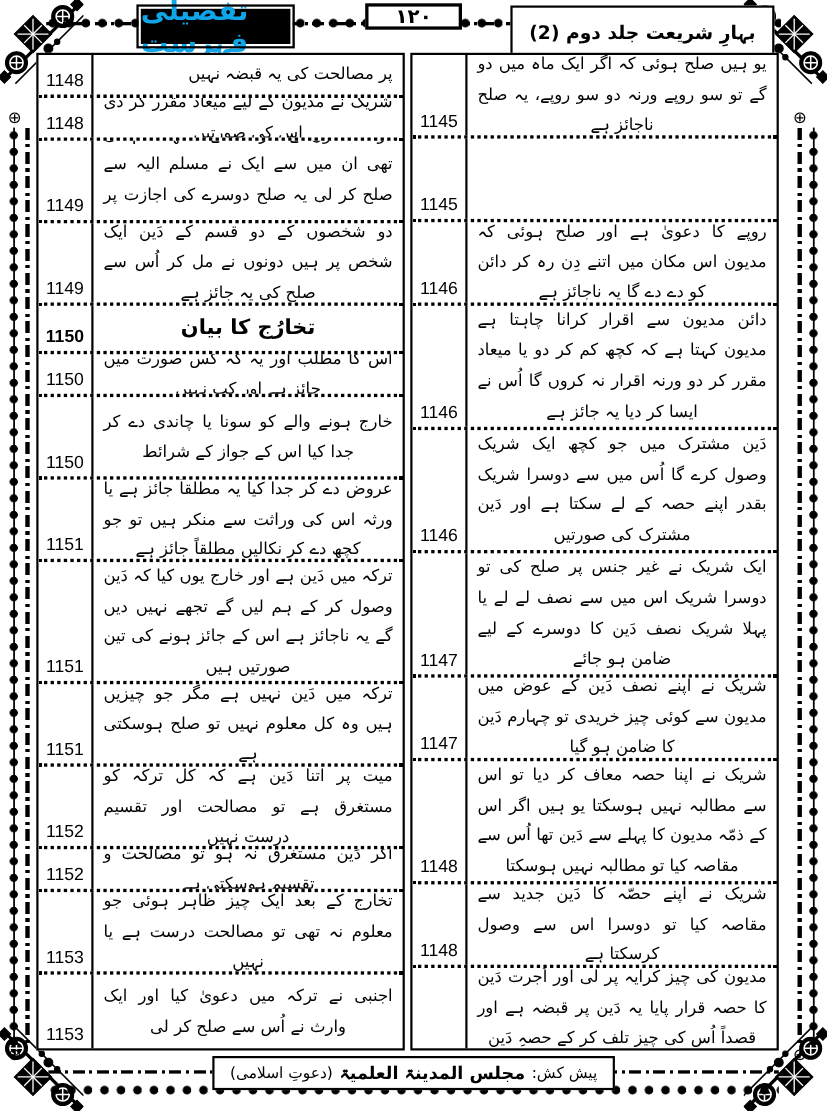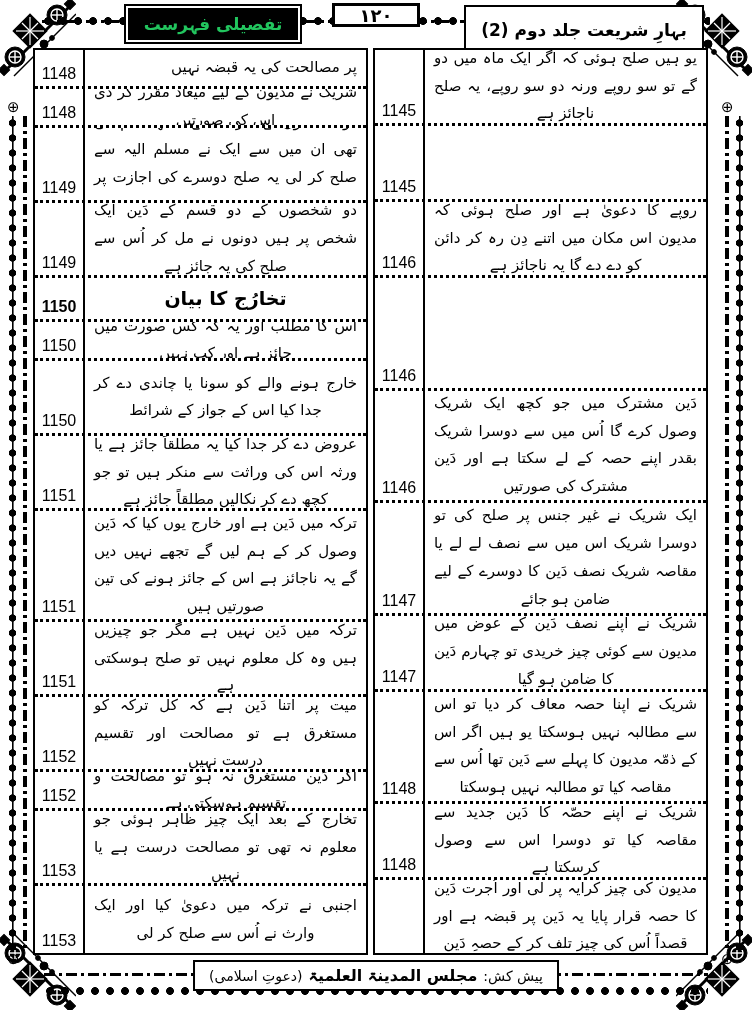--- a/index.html
+++ b/index.html
@@ -24,22 +24,22 @@
   .rail .medal{position:absolute;top:-16px;left:0;font-size:15px;line-height:14px;}
   .rail .medal.bot{top:auto;bottom:-16px;}
   
   .top-bar{position:absolute;top:0;left:0;right:0;height:48px;}
   .hline{position:absolute;top:20px;left:42px;right:42px;height:3px;
     background:repeating-linear-gradient(90deg,#000 0 11px,transparent 11px 15px,#000 15px 18px,transparent 18px 22px);}
   .hbeads{position:absolute;top:15px;left:42px;right:42px;height:12px;
     background:radial-gradient(circle at 6px 6px,#000 3.6px,transparent 4.2px) 0 0/15px 12px repeat-x;}
   .hbox{position:absolute;display:flex;align-items:center;justify-content:center;background:#fff;
     border:2.5px solid #000;box-sizing:border-box;}
-  .index-box{left:126px;top:6px;width:174px;height:36px;background:#000;color:#22c55e;
-    border:2px solid #fff;outline:2.5px solid #000;font-weight:700;font-size:17px;}
+  .index-box{left:126px;top:6px;width:140px;height:36px;background:#000;color:#0ea5e9;
+    border:2px solid #fff;outline:2.5px solid #000;font-weight:700;font-size:25px;}
   .pagenum-box{left:332px;top:3px;width:88px;height:24px;border-width:3px;font-weight:700;font-size:18px;}
   .book-box{left:464px;top:5px;width:240px;height:49px;font-weight:700;font-size:17px;}
   
   .tables{position:absolute;top:48px;left:33px;right:44px;bottom:55px;display:flex;gap:5px;}
   .toc-table{flex:1;border:2.5px solid #000;box-sizing:border-box;display:flex;flex-direction:column;background:#fff;}
   .toc-row{display:flex;flex-grow:1;flex-basis:0;border-bottom:3px dotted #000;min-height:0;}
   .toc-row:last-child{border-bottom:none;}
   .num-cell{width:44px;flex:none;border-right:2.5px solid #000;display:flex;align-items:flex-end;
     justify-content:center;padding:0 2px 3px;font-family:"Liberation Sans",sans-serif;font-size:16px;}
   .txt-cell{flex:1;display:flex;align-items:center;direction:rtl;text-align:justify;text-align-last:center;
@@ -269,28 +269,29 @@
         </div>
         <div class="toc-row" style="flex-grow: 2;">
           <div class="num-cell">1145</div>
         </div>
         <div class="toc-row" style="flex-grow: 2;">
           <div class="num-cell">1146</div>
           <div class="txt-cell">روپے کا دعویٰ ہے اور صلح ہوئی کہ مدیون اس مکان میں اتنے دِن رہ کر دائن کو دے دے گا یہ ناجائز ہے</div>
         </div>
         <div class="toc-row" style="flex-grow: 3;">
           <div class="num-cell">1146</div>
+          <div class="txt-cell">دائن مدیون سے اقرار کرانا چاہتا ہے مدیون کہتا ہے کہ کچھ کم کر دو یا میعاد مقرر کر دو ورنہ اقرار نہ کروں گا اُس نے ایسا کر دیا یہ جائز ہے</div>
         </div>
         <div class="toc-row" style="flex-grow: 3;">
           <div class="num-cell">1146</div>
           <div class="txt-cell">دَین مشترک میں جو کچھ ایک شریک وصول کرے گا اُس میں سے دوسرا شریک بقدر اپنے حصہ کے لے سکتا ہے اور دَین مشترک کی صورتیں</div>
         </div>
         <div class="toc-row" style="flex-grow: 3;">
           <div class="num-cell">1147</div>
-          <div class="txt-cell">ایک شریک نے غیر جنس پر صلح کی تو دوسرا شریک اس میں سے نصف لے لے یا مقاصہ شریک نصف دَین کا دوسرے کے لیے ضامن ہو جائے</div>
+          <div class="txt-cell">ایک شریک نے غیر جنس پر صلح کی تو دوسرا شریک اس میں سے نصف لے لے یا پہلا شریک نصف دَین کا دوسرے کے لیے ضامن ہو جائے</div>
         </div>
         <div class="toc-row" style="flex-grow: 2;">
           <div class="num-cell">1147</div>
           <div class="txt-cell">شریک نے اپنے نصف دَین کے عوض میں مدیون سے کوئی چیز خریدی تو چہارم دَین کا ضامن ہو گیا</div>
         </div>
         <div class="toc-row" style="flex-grow: 3;">
           <div class="num-cell">1148</div>
           <div class="txt-cell">شریک نے اپنا حصہ معاف کر دیا تو اس سے مطالبہ نہیں ہوسکتا یو ہیں اگر اس کے ذمّہ مدیون کا پہلے سے دَین تھا اُس سے مقاصہ کیا تو مطالبہ نہیں ہوسکتا</div>
         </div>
         <div class="toc-row" style="flex-grow: 2;">

